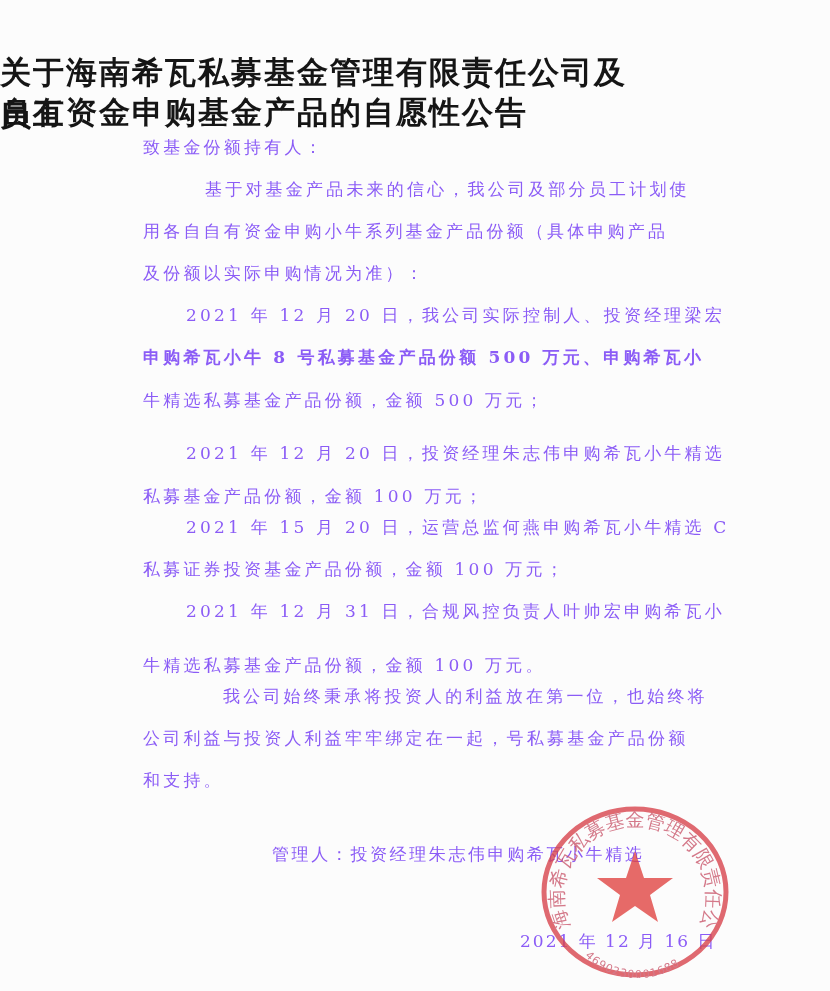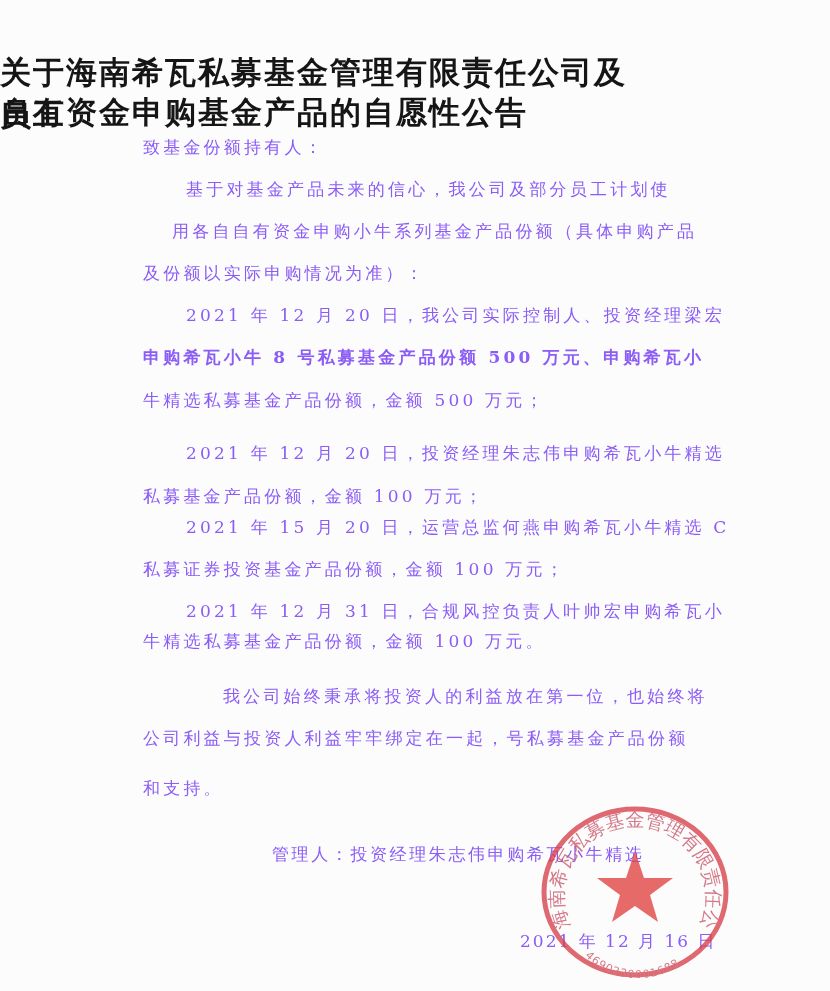--- a/index.html
+++ b/index.html
@@ -25,35 +25,35 @@
 </head>
 <body>
 
 <div>
   <div class="title" style="top:52px;">关于海南希瓦私募基金管理有限责任公司及员工</div>
   <div class="title" style="top:92px;">自有资金申购基金产品的自愿性公告</div>
 
   <div class="line" style="top:136px;">致基金份额持有人：</div>
 
   <div id="body-lines">
-      <div class="line indent" style="top: 178px;">基于对基金产品未来的信心，我公司及部分员工计划使</div>
-      <div class="line" style="top: 220px; margin-left: 29px;">用各自自有资金申购小牛系列基金产品份额（具体申购产品</div>
+      <div class="line indent" style="top: 178px; margin-left: 19px;">基于对基金产品未来的信心，我公司及部分员工计划使</div>
+      <div class="line" style="top: 220px;">用各自自有资金申购小牛系列基金产品份额（具体申购产品</div>
       <div class="line" style="top: 262px;">及份额以实际申购情况为准）：</div>
       <div class="line indent" style="top: 304px;">2021 年 12 月 20 日，我公司实际控制人、投资经理梁宏</div>
       <div class="line" style="top: 346px; font-weight: bold;">申购希瓦小牛 8 号私募基金产品份额 500 万元、申购希瓦小</div>
       <div class="line" style="top: 389px;">牛精选私募基金产品份额，金额 500 万元；</div>
       <div class="line indent" style="top: 442px;">2021 年 12 月 20 日，投资经理朱志伟申购希瓦小牛精选</div>
       <div class="line" style="top: 485px;">私募基金产品份额，金额 100 万元；</div>
       <div class="line indent" style="top: 516px;">2021 年 15 月 20 日，运营总监何燕申购希瓦小牛精选 C</div>
       <div class="line" style="top: 558px;">私募证券投资基金产品份额，金额 100 万元；</div>
       <div class="line indent" style="top: 600px;">2021 年 12 月 31 日，合规风控负责人叶帅宏申购希瓦小</div>
-      <div class="line" style="top: 630px;">牛精选私募基金产品份额，金额 100 万元。</div>
+      <div class="line" style="top: 654px;">牛精选私募基金产品份额，金额 100 万元。</div>
       <div class="line indent" style="top: 685px; margin-left: 37px;">我公司始终秉承将投资人的利益放在第一位，也始终将</div>
       <div class="line" style="top: 727px;">公司利益与投资人利益牢牢绑定在一起，号私募基金产品份额</div>
-      <div class="line" style="top: 769px; margin-top: 8px;">和支持。</div>
+      <div class="line" style="top: 769px;">和支持。</div>
     </div>
 
   <div class="line" style="top:843px; left:272px; letter-spacing:2.6px;">管理人：投资经理朱志伟申购希瓦小牛精选</div>
   <div class="line" style="top:930px; left:520px; letter-spacing:2px;">2021 年 12 月 16 日</div>
 
   <svg class="seal" viewBox="0 0 190 172">
     <defs>
       <path id="ring" d="M 30,120 A 72,70 0 1 1 160,120"></path>
       <path id="ringb" d="M 45,150 A 72,70 0 0 0 150,150"></path>
     </defs>

